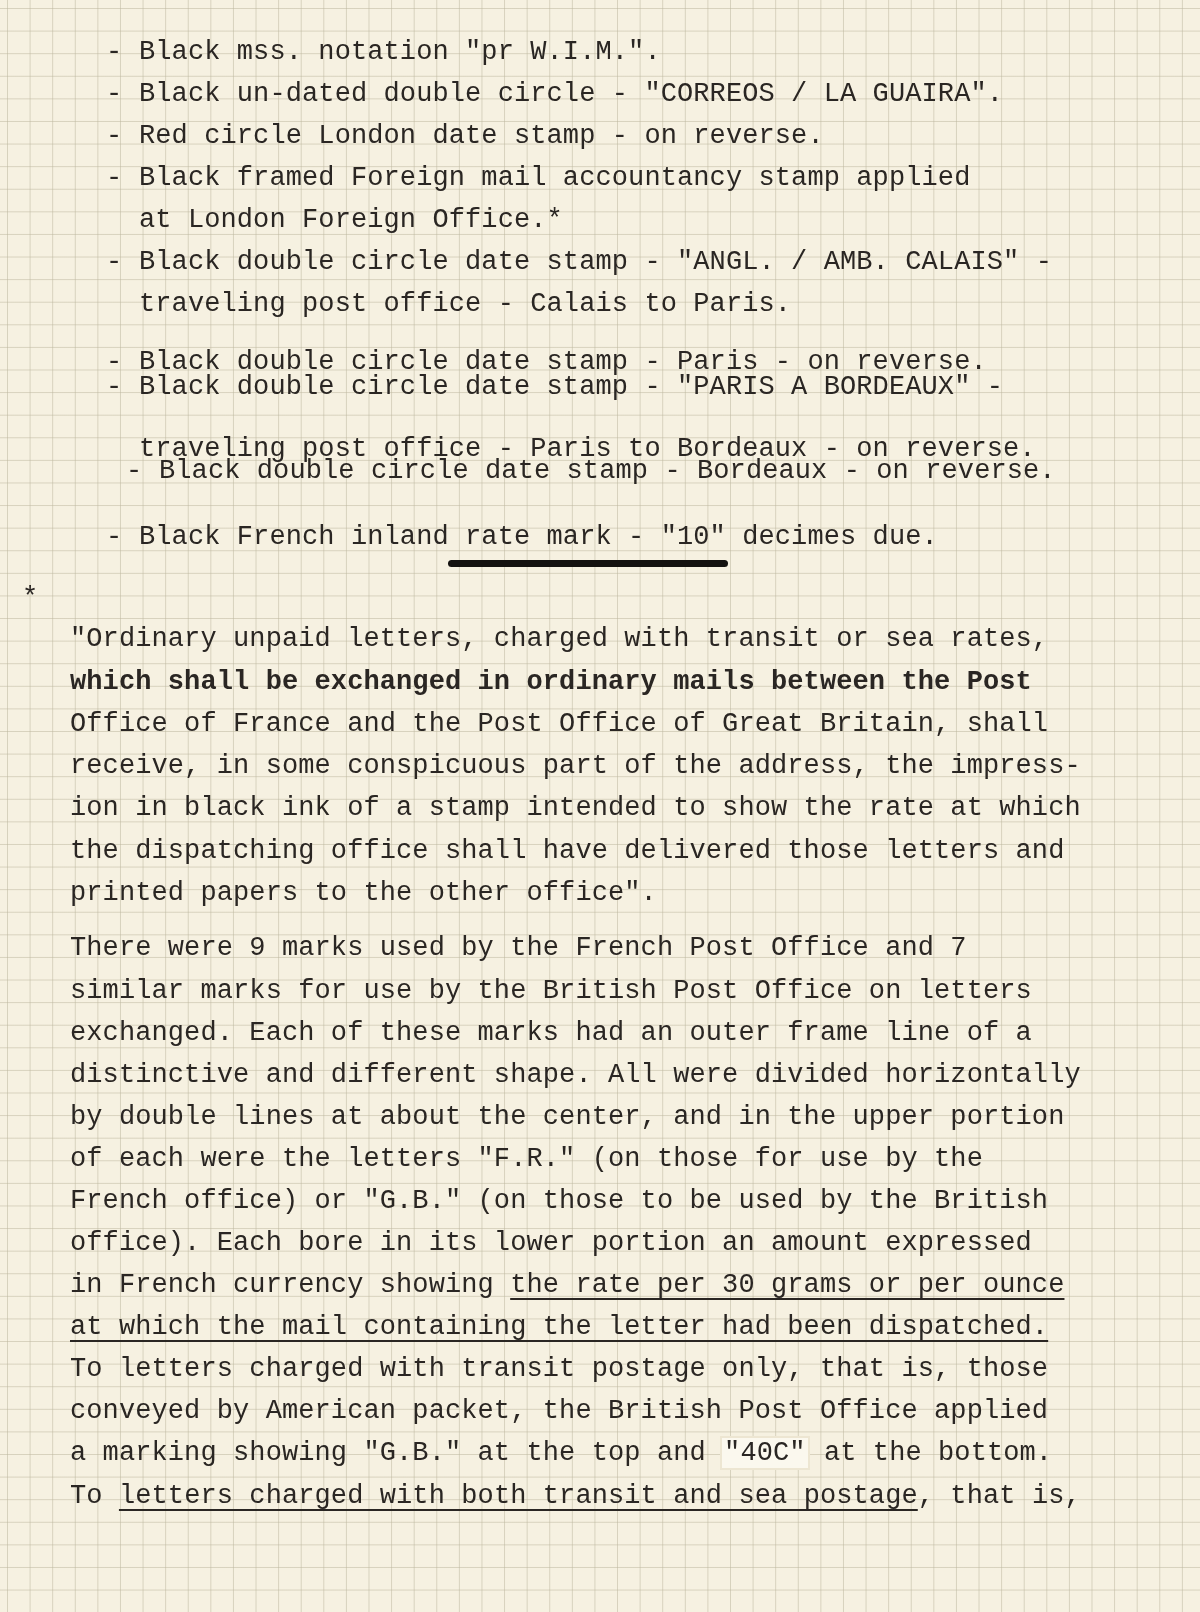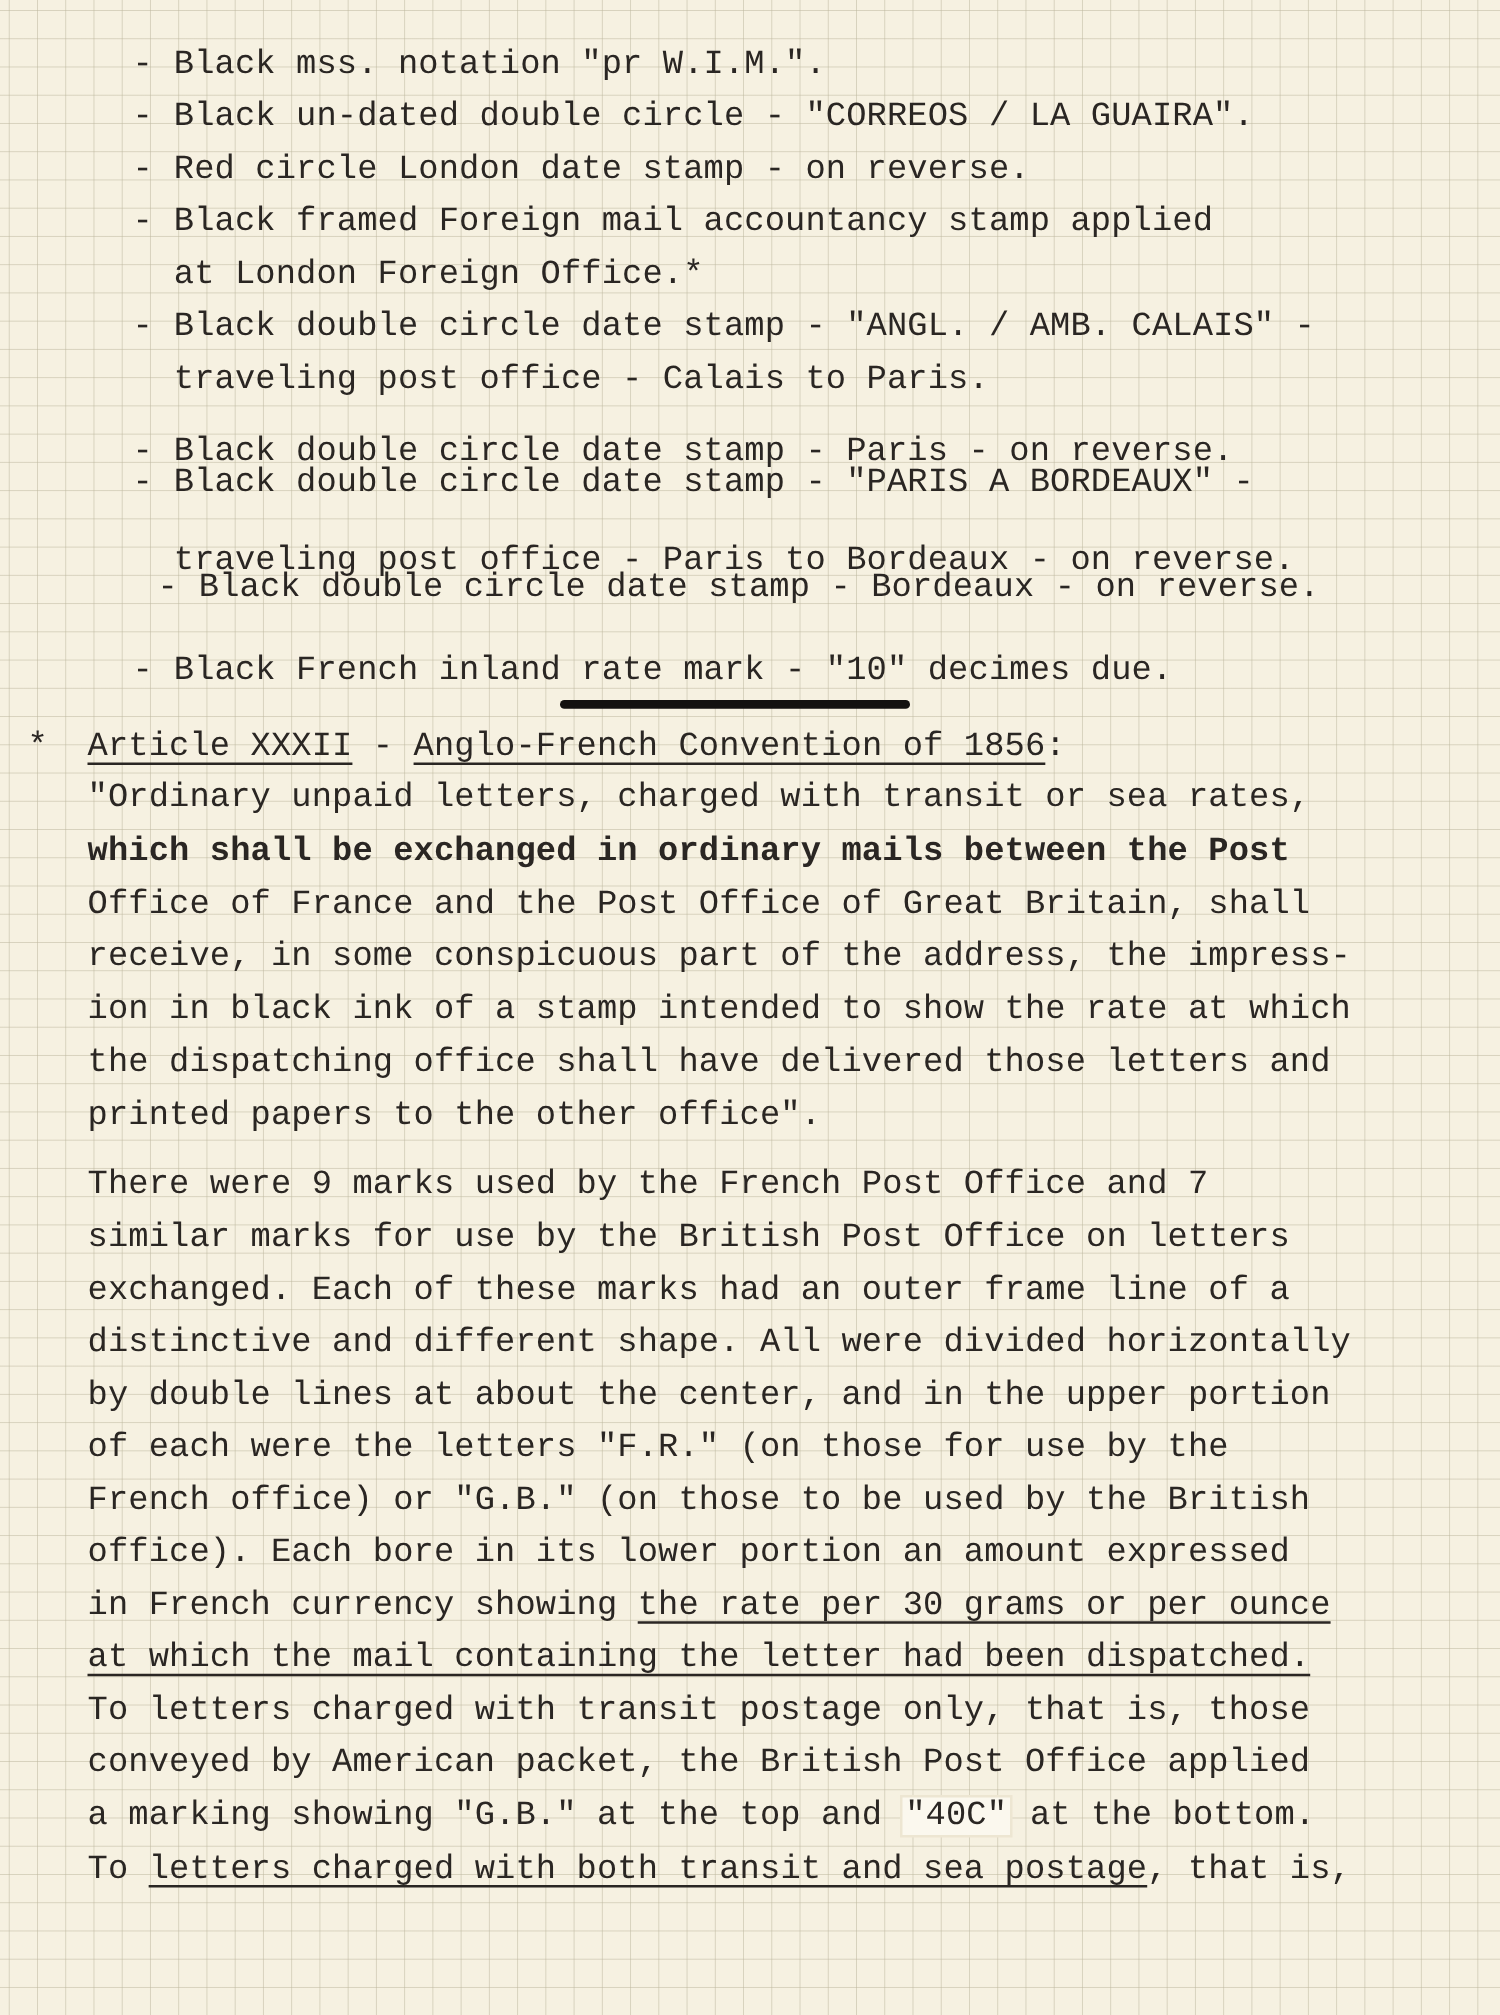--- a/index.html
+++ b/index.html
@@ -91,21 +91,20 @@
     <div class="line" style="left:139px; top:413px;margin-top:20px;">traveling post office - Paris to Bordeaux - on reverse.</div>
 
     <div class="line bullet" style="left:106px; top:455px;margin-left:20px;"><span class="dash">-</span><span>Black double circle date stamp - Bordeaux - on reverse.</span></div>
 
     <div class="line bullet" style="left:106px; top:497px;margin-top:24px;"><span class="dash">-</span><span>Black French inland rate mark - "10" decimes due.</span></div>
   </div>
 
   <div class="divider"></div>
 
   <div class="asterisk" style="top:582px;">*</div>
-  <div class="line" style="left:70px; top:582px;"><span class="u">Article XXXII</span><span> - </span><span class="u">Anglo-French Convention of 1856</span><span>:</span></div>
 
   <div>
     <div class="line" style="left:70px; top:623px;">"Ordinary unpaid letters, charged with transit or sea rates,</div>
     <div class="line" style="left:70px; top:666px;font-weight:bold;">which shall be exchanged in ordinary mails between the Post</div>
     <div class="line" style="left:70px; top:708px;">Office of France and the Post Office of Great Britain, shall</div>
     <div class="line" style="left:70px; top:750px;">receive, in some conspicuous part of the address, the impress-</div>
     <div class="line" style="left:70px; top:792px;">ion in black ink of a stamp intended to show the rate at which</div>
     <div class="line" style="left:70px; top:835px;">the dispatching office shall have delivered those letters and</div>
     <div class="line" style="left:70px; top:877px;">printed papers to the other office".</div>
   </div>

